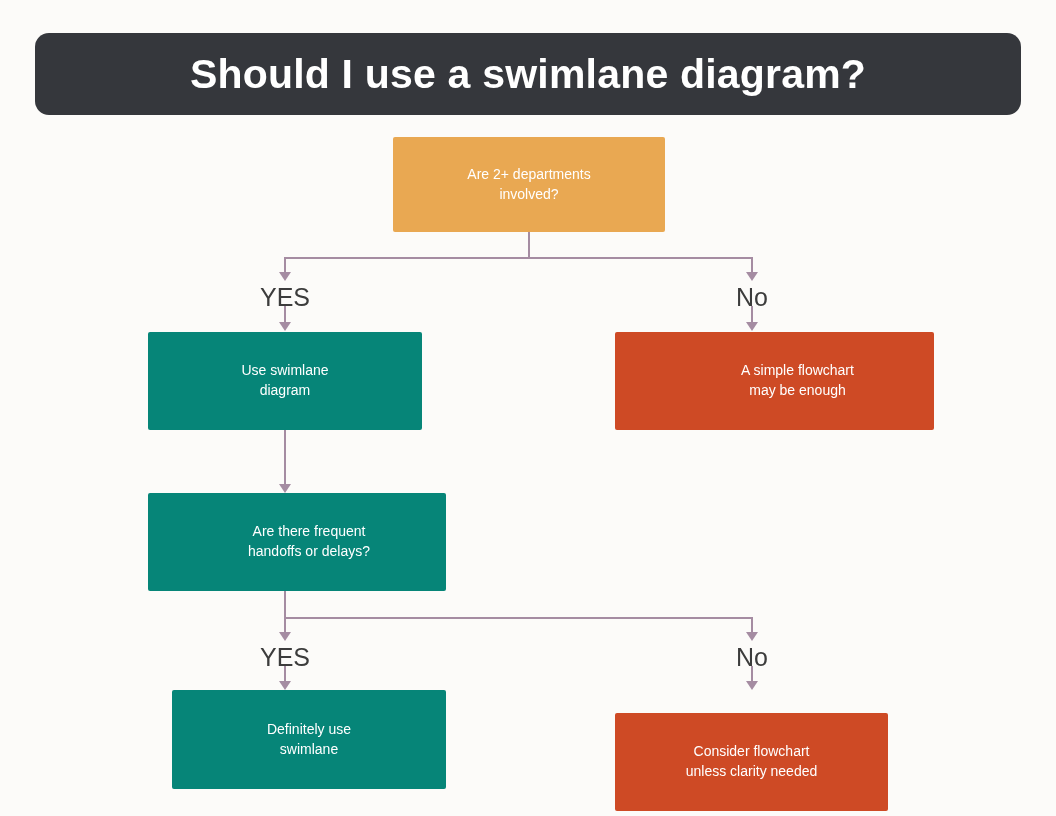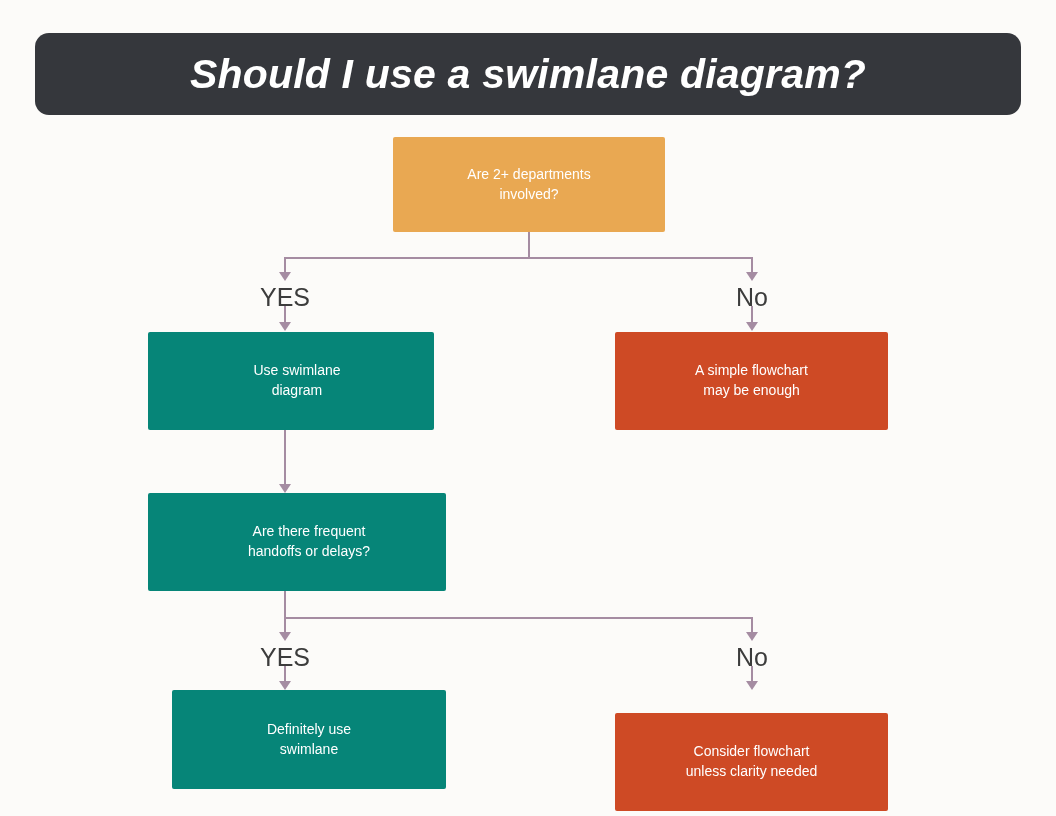--- a/index.html
+++ b/index.html
@@ -29,21 +29,20 @@
     display: flex;
     align-items: center;
     justify-content: center;
   }
   .title-banner h1 {
     margin: 0;
     color: var(--title-text, #FFFFFF);
     font-size: 41px;
     font-weight: 700;
     letter-spacing: 0.2px;
-    font-style: italic;
   }
   .connectors {
     position: absolute;
     left: 0;
     top: 0;
     width: 1056px;
     height: 816px;
     color: var(--connector, #A58CA2);
     pointer-events: none;
   }
@@ -64,22 +63,22 @@
     color: var(--node-text, #FFFFFF);
     font-size: 14px;
     line-height: 1.42;
     border-radius: 2px;
   }
   .node--question { background: var(--question, #E9A852); }
   .node--yes      { background: var(--yes, #068578); }
   .node--no       { background: var(--no, #CE4A25); }
 
   #q1   { left: 393px; top: 137px; width: 272px; height: 95px; }
-  #yes1 { left: 148px; top: 332px; width: 274px; height: 98px; padding-left: 12px; }
-  #no1  { left: 615px; top: 332px; width: 273px; height: 98px; }
+  #yes1 { left: 148px; top: 332px; width: 274px; height: 98px; }
+  #no1  { left: 615px; top: 332px; width: 273px; height: 98px; padding-left: 46px; }
   #q2   { left: 148px; top: 493px; width: 274px; height: 98px; padding-left: 24px; }
   #yes2 { left: 148px; top: 690px; width: 274px; height: 99px; margin-left: 24px; }
   #no2  { left: 615px; top: 713px; width: 273px; height: 98px; }
 
   .edge-label {
     position: absolute;
     width: 120px;
     text-align: center;
     color: var(--edge-label-text, #3C3C3C);
     font-size: 25px;

